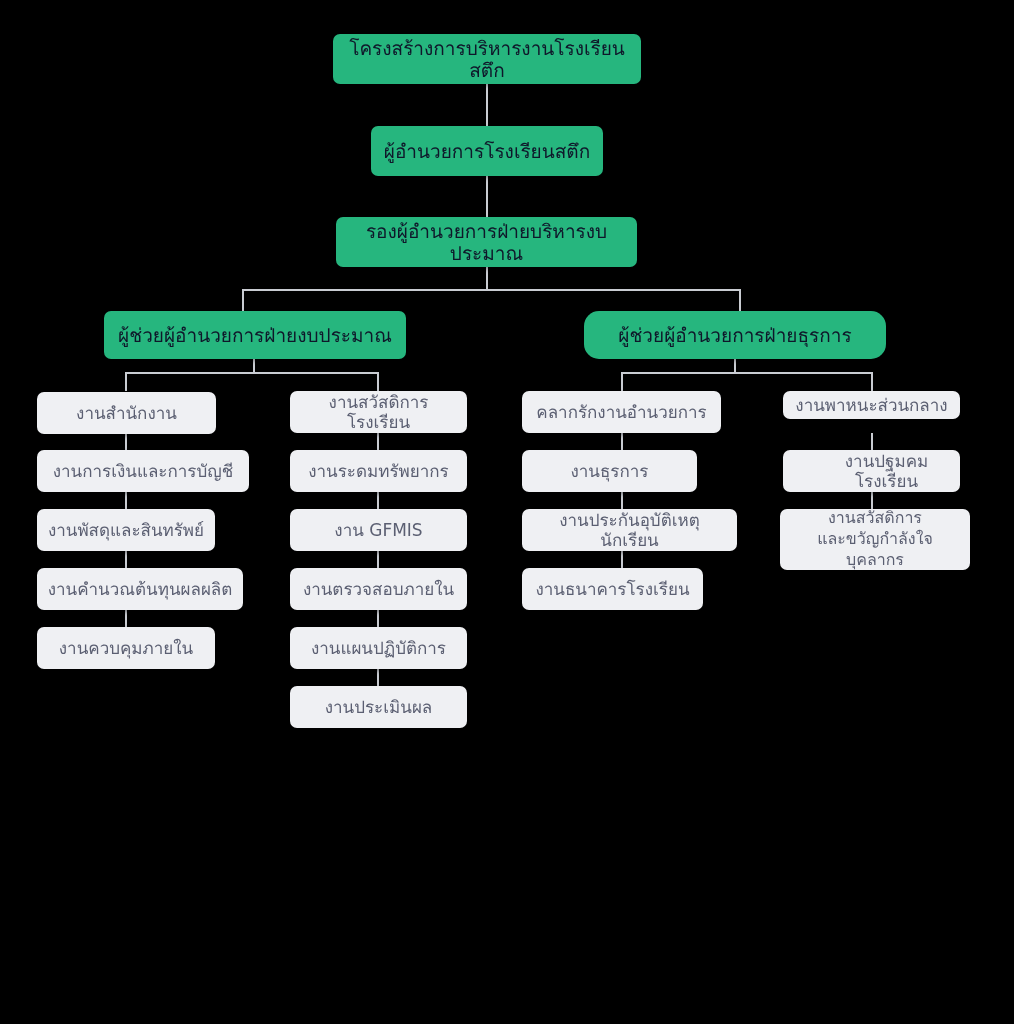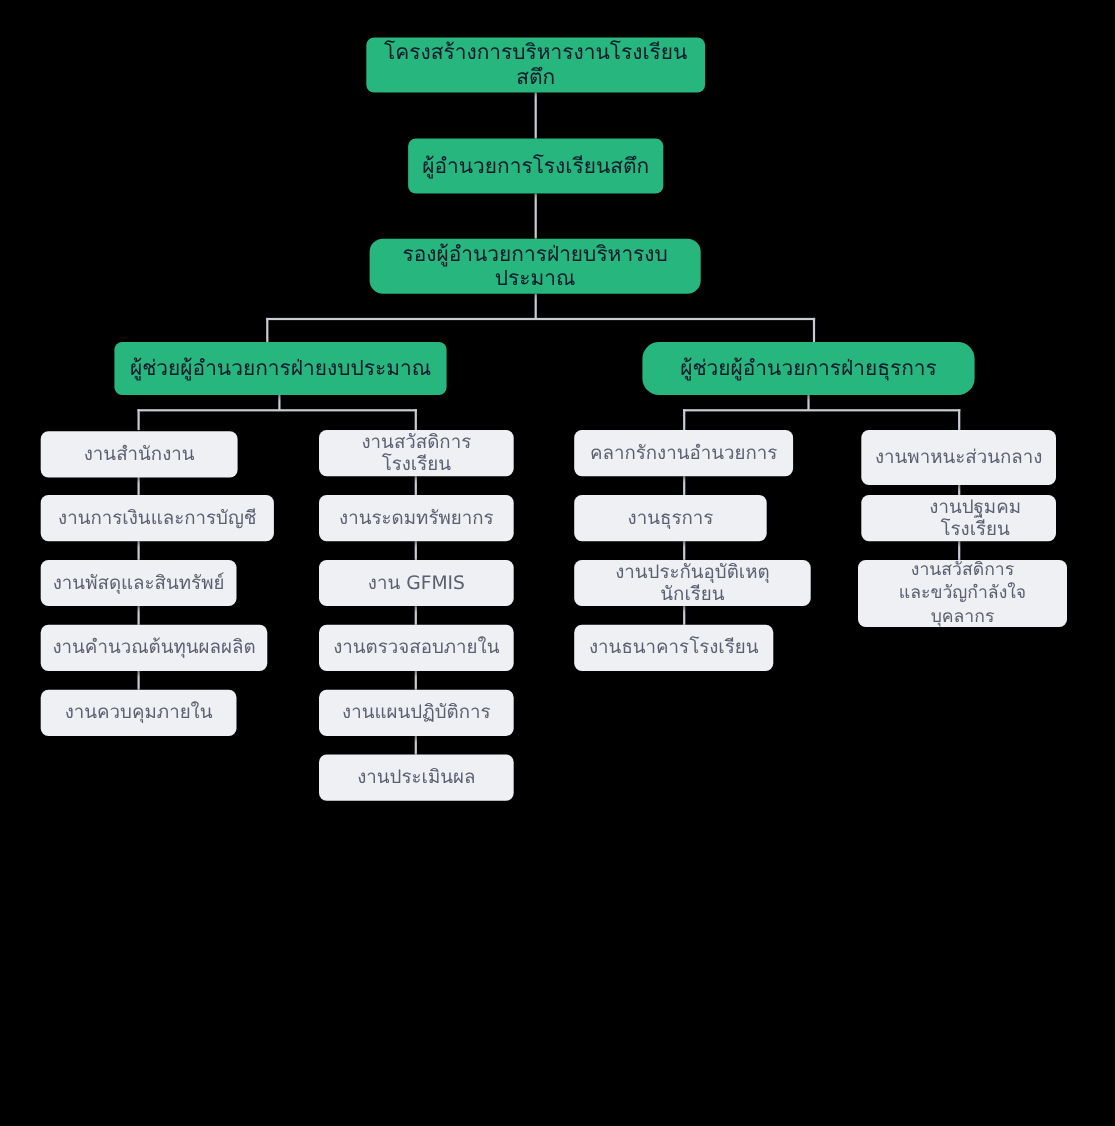--- a/index.html
+++ b/index.html
@@ -104,21 +104,21 @@
   <div class="line v" style="left:621px; top:492px; height:17px;"></div>
   <div class="line v" style="left:621px; top:551px; height:17px;"></div>
 
   <div class="line v" style="left:871px; top:433px; height:17px;"></div>
   <div class="line v" style="left:871px; top:492px; height:17px;"></div>
 
   <div class="node green" style="left:333px; top:34px; width:308px; height:50px;">โครงสร้างการบริหารงานโรงเรียนสตึก</div>
 
   <div class="node green" style="left:371px; top:126px; width:232px; height:50px;text-align:center;">ผู้อำนวยการโรงเรียนสตึก</div>
 
-  <div class="node green" style="left:336px; top:217px; width:301px; height:50px;border-radius:12px;">รองผู้อำนวยการฝ่ายบริหารงบประมาณ</div>
+  <div class="node green" style="left:336px; top:217px; width:301px; height:50px;">รองผู้อำนวยการฝ่ายบริหารงบประมาณ</div>
 
   <div class="node green" style="left:104px; top:311px; width:302px; height:48px;">ผู้ช่วยผู้อำนวยการฝ่ายงบประมาณ</div>
 
   <div class="node green" style="left:584px; top:311px; width:302px; height:48px;border-radius:15px;">ผู้ช่วยผู้อำนวยการฝ่ายธุรการ</div>
 
   <div class="node grey" style="left:37px; top:392px; width:179px; height:42px;">งานสำนักงาน</div>
   <div class="node grey" style="left:37px; top:450px; width:212px; height:42px;">งานการเงินและการบัญชี</div>
   <div class="node grey" style="left:37px; top:509px; width:178px; height:42px;">งานพัสดุและสินทรัพย์</div>
   <div class="node grey" style="left:37px; top:568px; width:206px; height:42px;">งานคำนวณต้นทุนผลผลิต</div>
   <div class="node grey" style="left:37px; top:627px; width:178px; height:42px;">งานควบคุมภายใน</div>
@@ -128,18 +128,18 @@
   <div class="node grey" style="left:290px; top:509px; width:177px; height:42px;">งาน GFMIS</div>
   <div class="node grey" style="left:290px; top:568px; width:177px; height:42px;">งานตรวจสอบภายใน</div>
   <div class="node grey" style="left:290px; top:627px; width:177px; height:42px;">งานแผนปฏิบัติการ</div>
   <div class="node grey" style="left:290px; top:686px; width:177px; height:42px;">งานประเมินผล</div>
 
   <div class="node grey" style="left:522px; top:391px; width:199px; height:42px;">คลากรักงานอำนวยการ</div>
   <div class="node grey" style="left:522px; top:450px; width:175px; height:42px;">งานธุรการ</div>
   <div class="node grey" style="left:522px; top:509px; width:215px; height:42px;">งานประกันอุบัติเหตุนักเรียน</div>
   <div class="node grey" style="left:522px; top:568px; width:181px; height:42px;">งานธนาคารโรงเรียน</div>
 
-  <div class="node grey" style="left:783px; top:391px; width:177px; height:50px;">งานพาหนะส่วนกลาง</div>
+  <div class="node grey" style="left:783px; top:391px; width:177px; height:28px;">งานพาหนะส่วนกลาง</div>
   <div class="node grey" style="left:783px; top:450px; width:177px; height:42px;padding-left:40px;">งานปฐมคมโรงเรียน</div>
   <div class="node grey two-line" style="left:780px; top:509px; width:190px; height:61px;">งานสวัสดิการ
 และขวัญกำลังใจบุคลากร</div>
 
 </div>
 
 </body></html>

